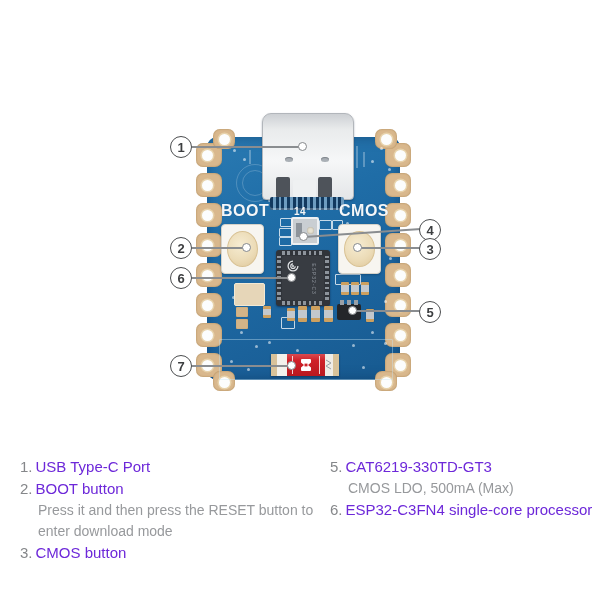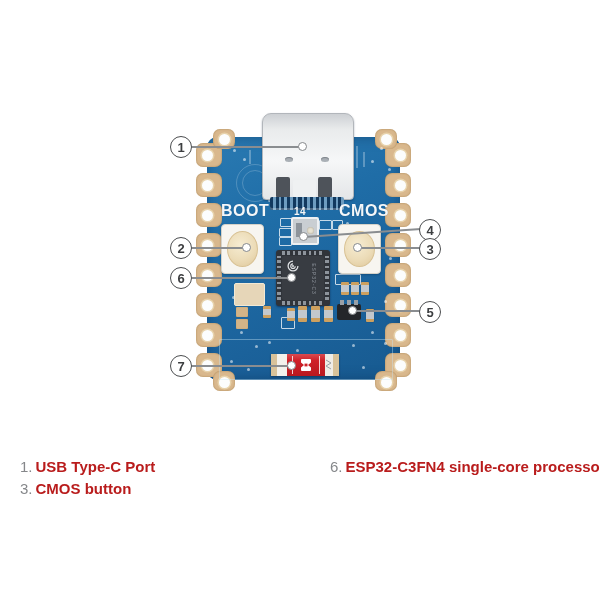--- a/index.html
+++ b/index.html
@@ -94,21 +94,21 @@
            border:1.5px solid #4b4d4f;color:#3c3e40;font-size:13px;font-weight:bold;
            display:flex;align-items:center;justify-content:center;z-index:9;}
 
   
   .legend{position:absolute;top:456px;left:20px;width:570px;}
   .leg-col{position:absolute;top:0;}
   .col-left{left:0;width:305px;}
   .col-right{left:310px;width:268px;}
   .leg-item .lbl-line{line-height:22px;font-size:15px;white-space:nowrap;}
   .leg-item .num{color:#85878a;font-weight:400;display:inline-block;margin-right:3px;}
-  .leg-item .lbl{color:#b91c1c;font-weight:bold;}
+  .leg-item .lbl{color:#6d28d9;font-weight:normal;}
   .leg-item .desc{padding-left:18px;font-size:14px;line-height:21px;color:#97999c;}
   .leg-item .desc:empty{display:none;}
 </style>
 </head>
 <body>
 
 <div class="page">
 
 
   <div class="abs" style="left:0;top:0;width:600px;height:460px;">
@@ -314,24 +314,32 @@
     <div class="callout" style="left:419px;top:301px;">5</div>
   </div>
 
   <div class="legend">
     <div class="leg-col col-left">
       <div class="leg-item">
         <div class="lbl-line"><span class="num">1.</span><span class="lbl">USB Type-C Port</span></div>
 
       </div>
       <div class="leg-item">
+        <div class="lbl-line"><span class="num">2.</span><span class="lbl">BOOT button</span></div>
+        <div class="desc">Press it and then press the RESET button to enter download mode</div>
+      </div>
+      <div class="leg-item">
         <div class="lbl-line"><span class="num">3.</span><span class="lbl">CMOS button</span></div>
 
       </div>
     </div>
     <div class="leg-col col-right">
       <div class="leg-item">
+        <div class="lbl-line"><span class="num">5.</span><span class="lbl">CAT6219-330TD-GT3</span></div>
+        <div class="desc">CMOS LDO, 500mA (Max)</div>
+      </div>
+      <div class="leg-item">
         <div class="lbl-line"><span class="num">6.</span><span class="lbl">ESP32-C3FN4 single-core processor</span></div>
       </div>
     </div>
   </div>
 
 </div>
 
 </body></html>

